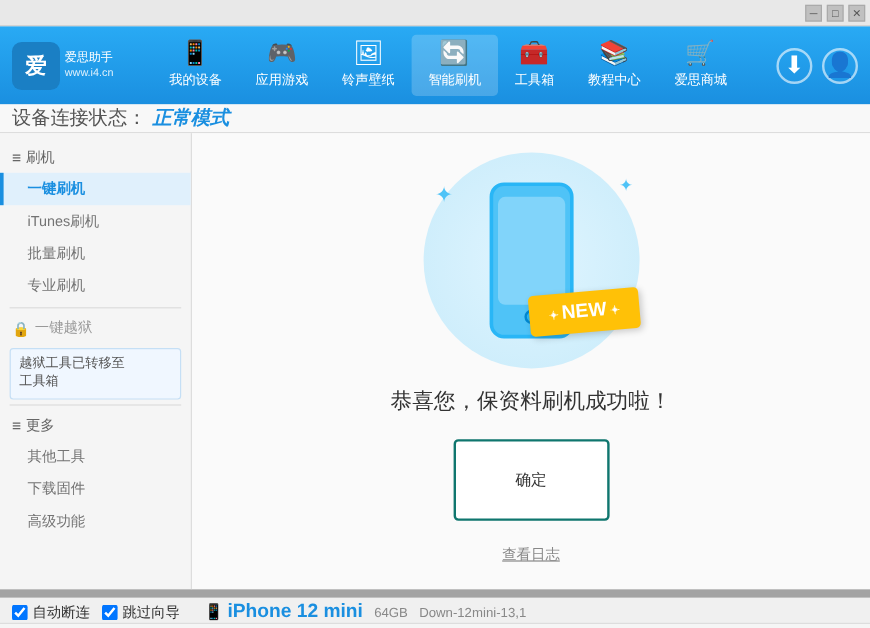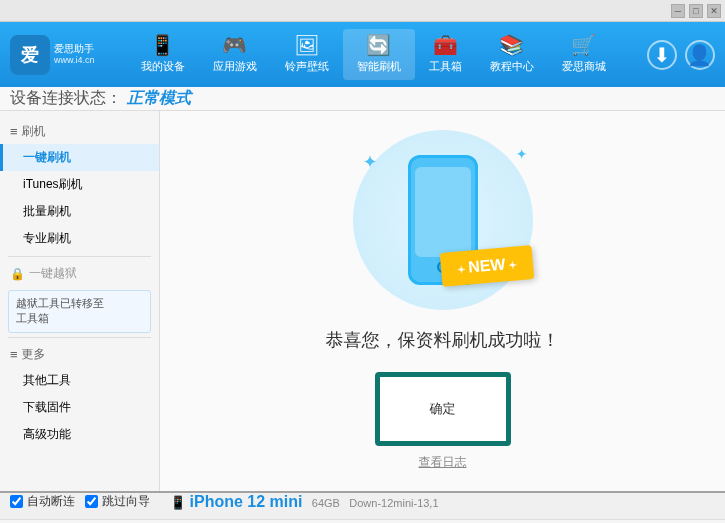--- a/index.html
+++ b/index.html
@@ -132,21 +132,21 @@
       display: flex;
       align-items: center;
       padding: 4px 10px;
       color: #666;
       font-size: 12px;
       gap: 4px;
     }
     .sidebar-section-label .icon { font-size: 13px; }
     .sidebar-item {
       padding: 5px 12px 5px 20px;
-      color: #000000;
+      color: #737373;
       cursor: pointer;
       font-size: 12px;
       border-left: 3px solid transparent;
     }
     .sidebar-item.active {
       background: #e0f0fc;
       color: #1a8fe0;
       border-left: 3px solid #1a8fe0;
       font-weight: bold;
     }
@@ -267,42 +267,42 @@
     }
 
     .success-title {
       font-size: 18px;
       color: #333;
       margin-bottom: 20px;
       font-weight: normal;
     }
     .btn-confirm {
       background: white;
-      border: 5px solid #0f766e;
+      border: 2px solid #0f766e;
       border-radius: 4px;
       padding: 23px 50px;
       font-size: 13px;
       color: #333;
       cursor: pointer;
-      margin-bottom: 8px;
+      margin-bottom: 20px;
     }
     .link-daily {
       color: #888;
       font-size: 12px;
       cursor: pointer;
       text-decoration: underline;
     }
 
     
     .device-bar {
       height: 28px;
       background: #f0f0f0;
-      border-top: 2px solid #a3a3a3;
-      display: flex;
-      align-items: flex-start;
+      border-top: 7px solid #a3a3a3;
+      display: flex;
+      align-items: flex-end;
       padding: 0 10px;
       gap: 10px;
     }
     .checkbox-item {
       display: flex;
       align-items: center;
       gap: 4px;
       font-size: 12px;
       color: #333;
     }

